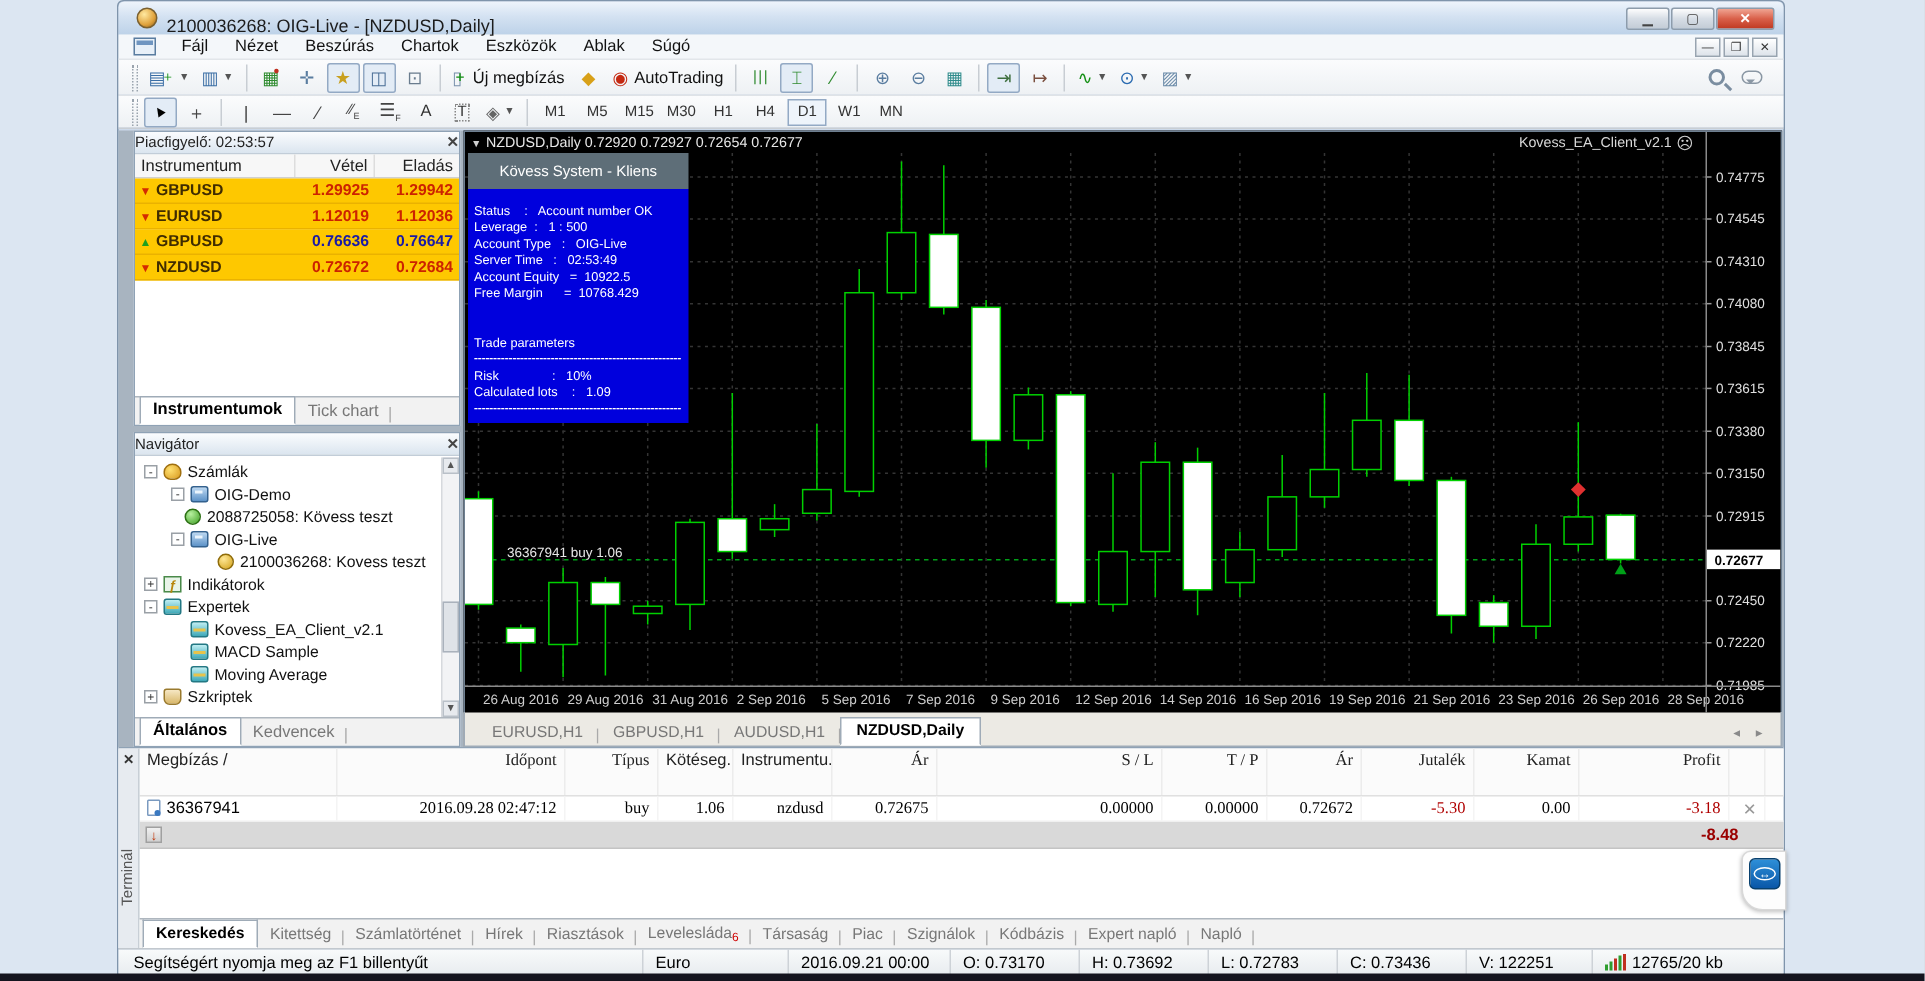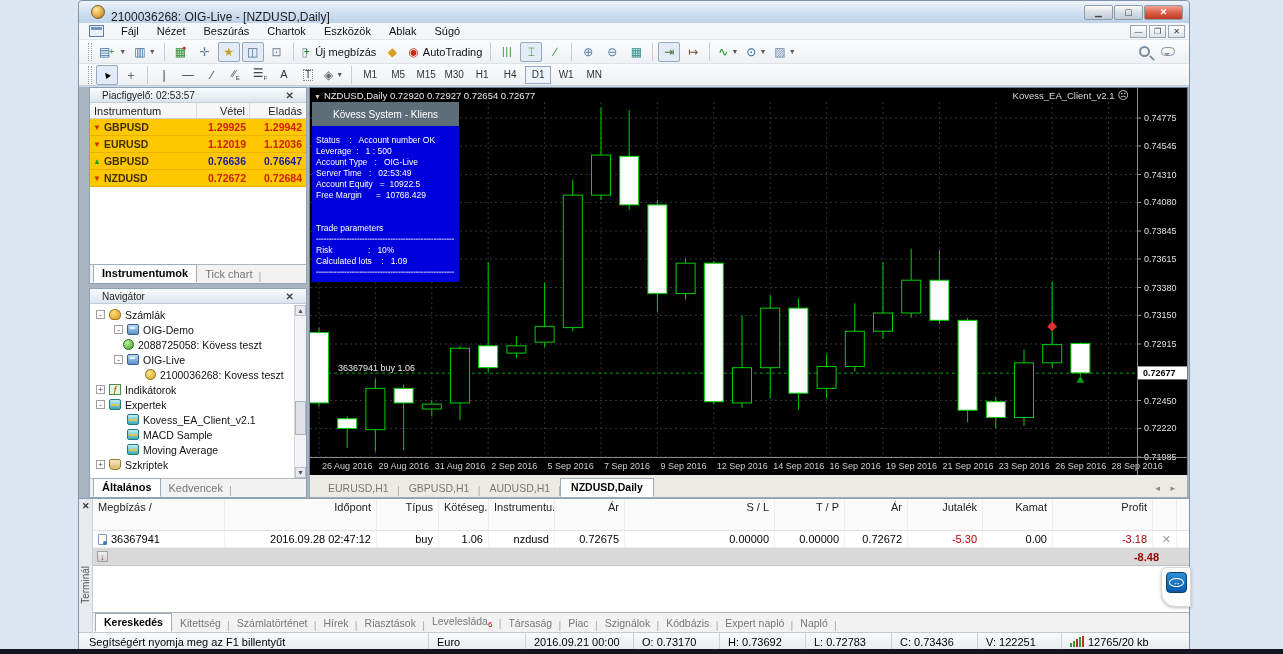--- a/index.html
+++ b/index.html
@@ -46,21 +46,21 @@
   .tf-btn.active { border-color:#93a9c4; background:#eef4fb; }
   .mag { width:11px; height:11px; border:2px solid #7a8da0; border-radius:50%; position:relative; }
   .mag::after { content:""; position:absolute; width:6px; height:2px; background:#7a8da0;
     transform:rotate(45deg); left:8px; top:9px; }
   .bubble { width:14px; height:9px; border:1.5px solid #8a97a4; border-radius:6px; position:relative; }
   .bubble::after { content:""; position:absolute; left:2px; bottom:-4px; border:3px solid transparent; border-top-color:#8a97a4; }
   
   .workspace { position:absolute; left:0; right:0; top:86px; height:411px; background:#a8b4c0; }
   .panel { position:absolute; background:#fff; border:1px solid #8fa2b5; }
   .ptitle { height:15px; background:linear-gradient(#fafcfe,#dbe5ef); border-bottom:1px solid #c2cdd8;
-    display:flex; align-items:center; padding:0 12px; font-size:10px; color:#222; }
+    display:flex; align-items:center; padding:0 0; font-size:10px; color:#222; }
   .ptitle .x { margin-left:auto; color:#444; font-size:10px; font-weight:bold; }
   
   .mw-head { display:flex; height:16px; border-bottom:1px solid #d0d0d0; background:#f7f7f7; color:#222; }
   .mw-head div { padding:2px 4px; }
   .mw-c1 { flex:1; border-right:1px solid #ddd; }
   .mw-c2 { width:53px; text-align:right; border-right:1px solid #ddd; }
   .mw-c3 { width:56px; text-align:right; }
   .mw-row { display:flex; height:17px; background:#fec800; align-items:center; border-bottom:1px solid #eab200; }
   .mw-row .sym { flex:1; padding-left:3px; display:flex; align-items:center; gap:3px; color:#402c00; font-weight:bold; font-size:10.5px;}
   .mw-row .bid,.mw-row .ask { width:53px; text-align:right; padding-right:4px; font-size:10.5px; font-weight:bold;}
@@ -111,21 +111,21 @@
   .terminal { position:absolute; left:0; right:0; top:497px; height:134px; background:#fff; border-top:1px solid #8fa2b5; }
   .term-strip { position:absolute; left:0; top:0; bottom:0; width:14px; background:#e7ebf0; border-right:1px solid #c8cfd6; }
   .term-strip .x { position:absolute; left:3px; top:2px; font-size:9px; font-weight:bold; color:#333; }
   .term-vlabel { position:absolute; left:1px; bottom:28px; writing-mode:vertical-rl; transform:rotate(180deg);
     font-size:10px; color:#555; }
   .tgrid { display:grid; grid-template-columns:132px 152px 62px 50px 66px 70px 150px 70px 63px 75px 70px 100px 24px; }
   .thead { height:32px; border-bottom:1px solid #e0e0e0; color:#222; background:#fbfbfb; margin-left:14px; }
   .thead div { padding:2px 5px; border-right:1px solid #ececec; overflow:hidden; white-space:nowrap; }
   .trow { height:17px; margin-left:14px; border-bottom:1px solid #f0f0f0; }
   .trow div { padding:2px 5px; border-right:1px solid #f4f4f4; overflow:hidden; white-space:nowrap; }
-  .al { text-align:left; } .ar { text-align:right; }
+  .al { text-align:left; } .ar { text-align:right;font-family:Liberation Serif, serif; }
   .red { color:#b00000; }
   .doc-ic { display:inline-block; width:9px; height:11px; background:#fff; border:1px solid #7a9ac0;
     border-radius:1px; margin-right:4px; vertical-align:-2px; position:relative; }
   .doc-ic::after{ content:""; position:absolute; right:-1px; bottom:-1px; width:4px; height:4px; border-radius:50%; background:#3a78c0; }
   .balrow { height:18px; margin-left:14px; background:#d9d9d9; display:flex; align-items:center;
     font-weight:bold; padding-left:4px; border-bottom:1px solid #c4c4c4; }
   .bal-ic { width:11px; height:11px; background:linear-gradient(#f0f0f0,#d0d0d0); border:1px solid #a0a0a0;
     color:#c03000; font-size:9px; line-height:10px; text-align:center; font-weight:bold; margin-right:6px; }
   .balrow .seg { margin-right:14px; }
   .balrow .bprofit { margin-left:auto; padding-right:30px; color:#9a0000; }

